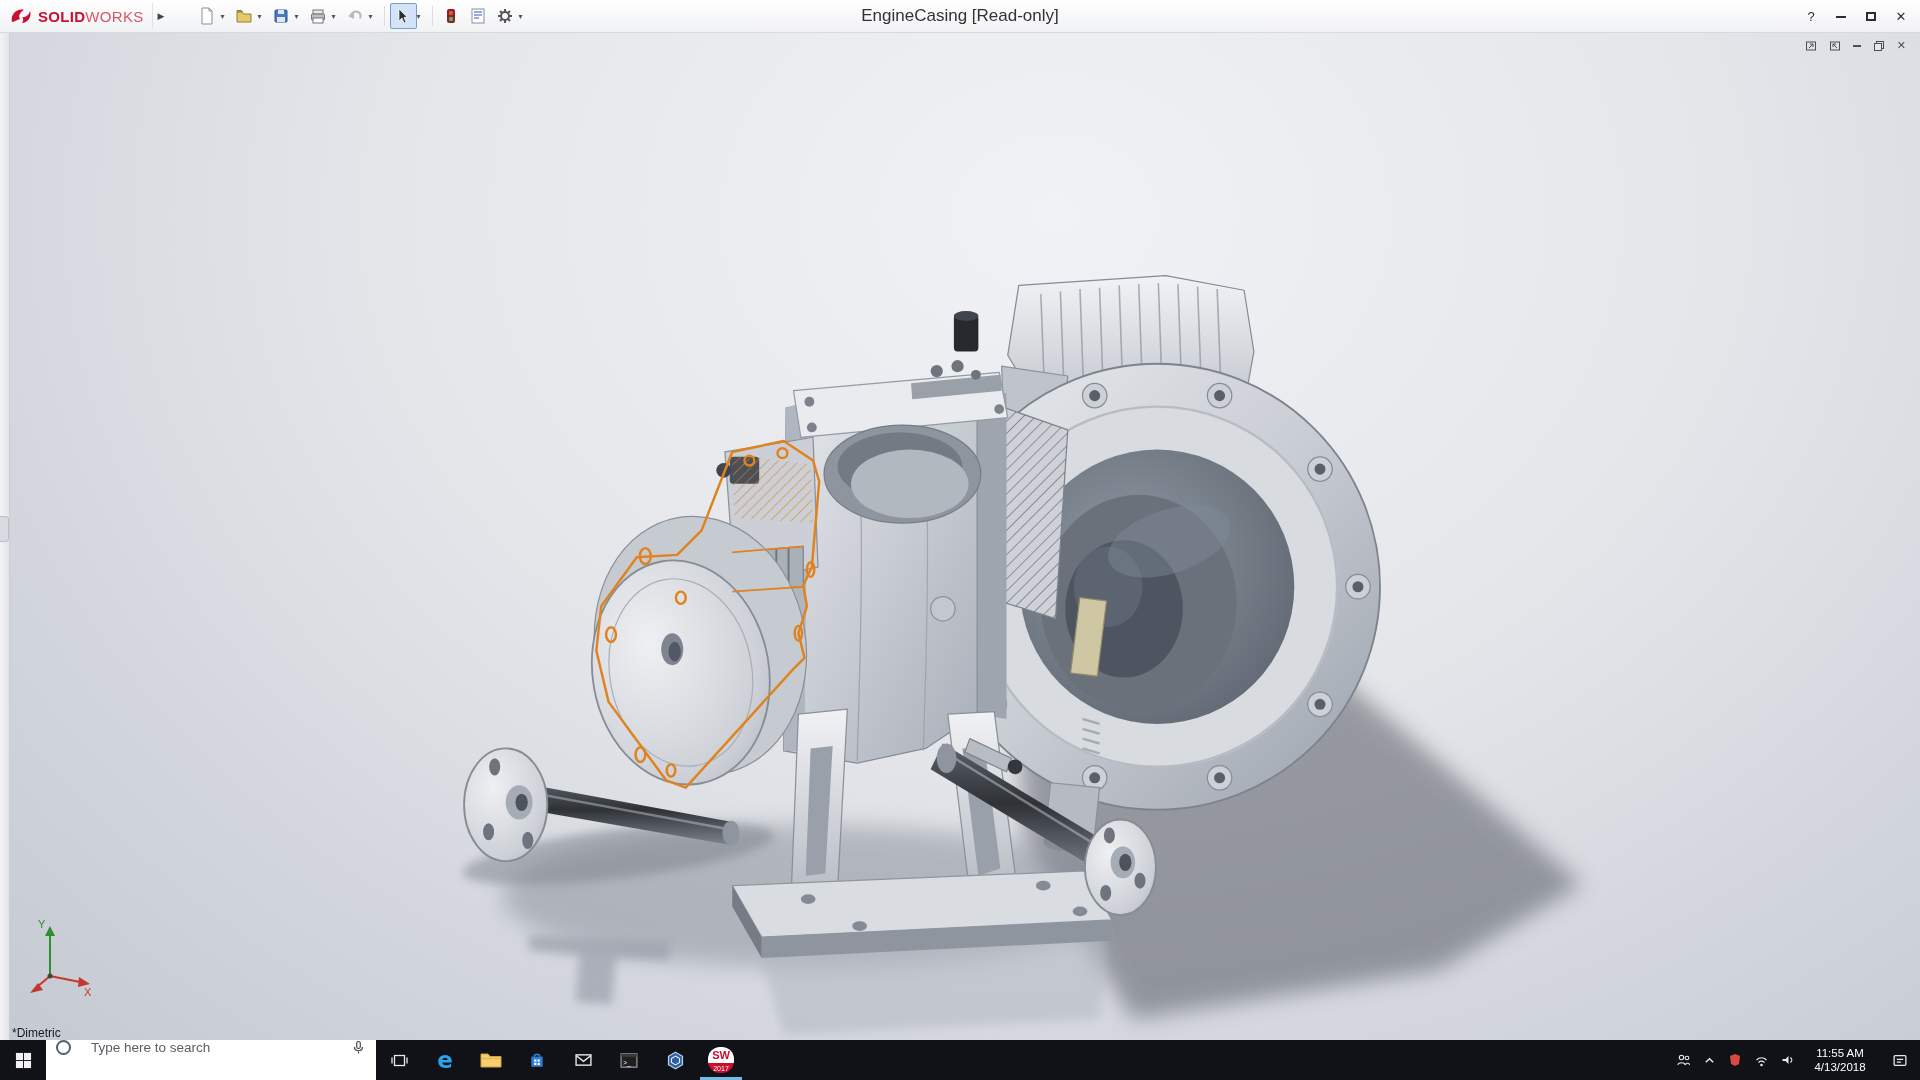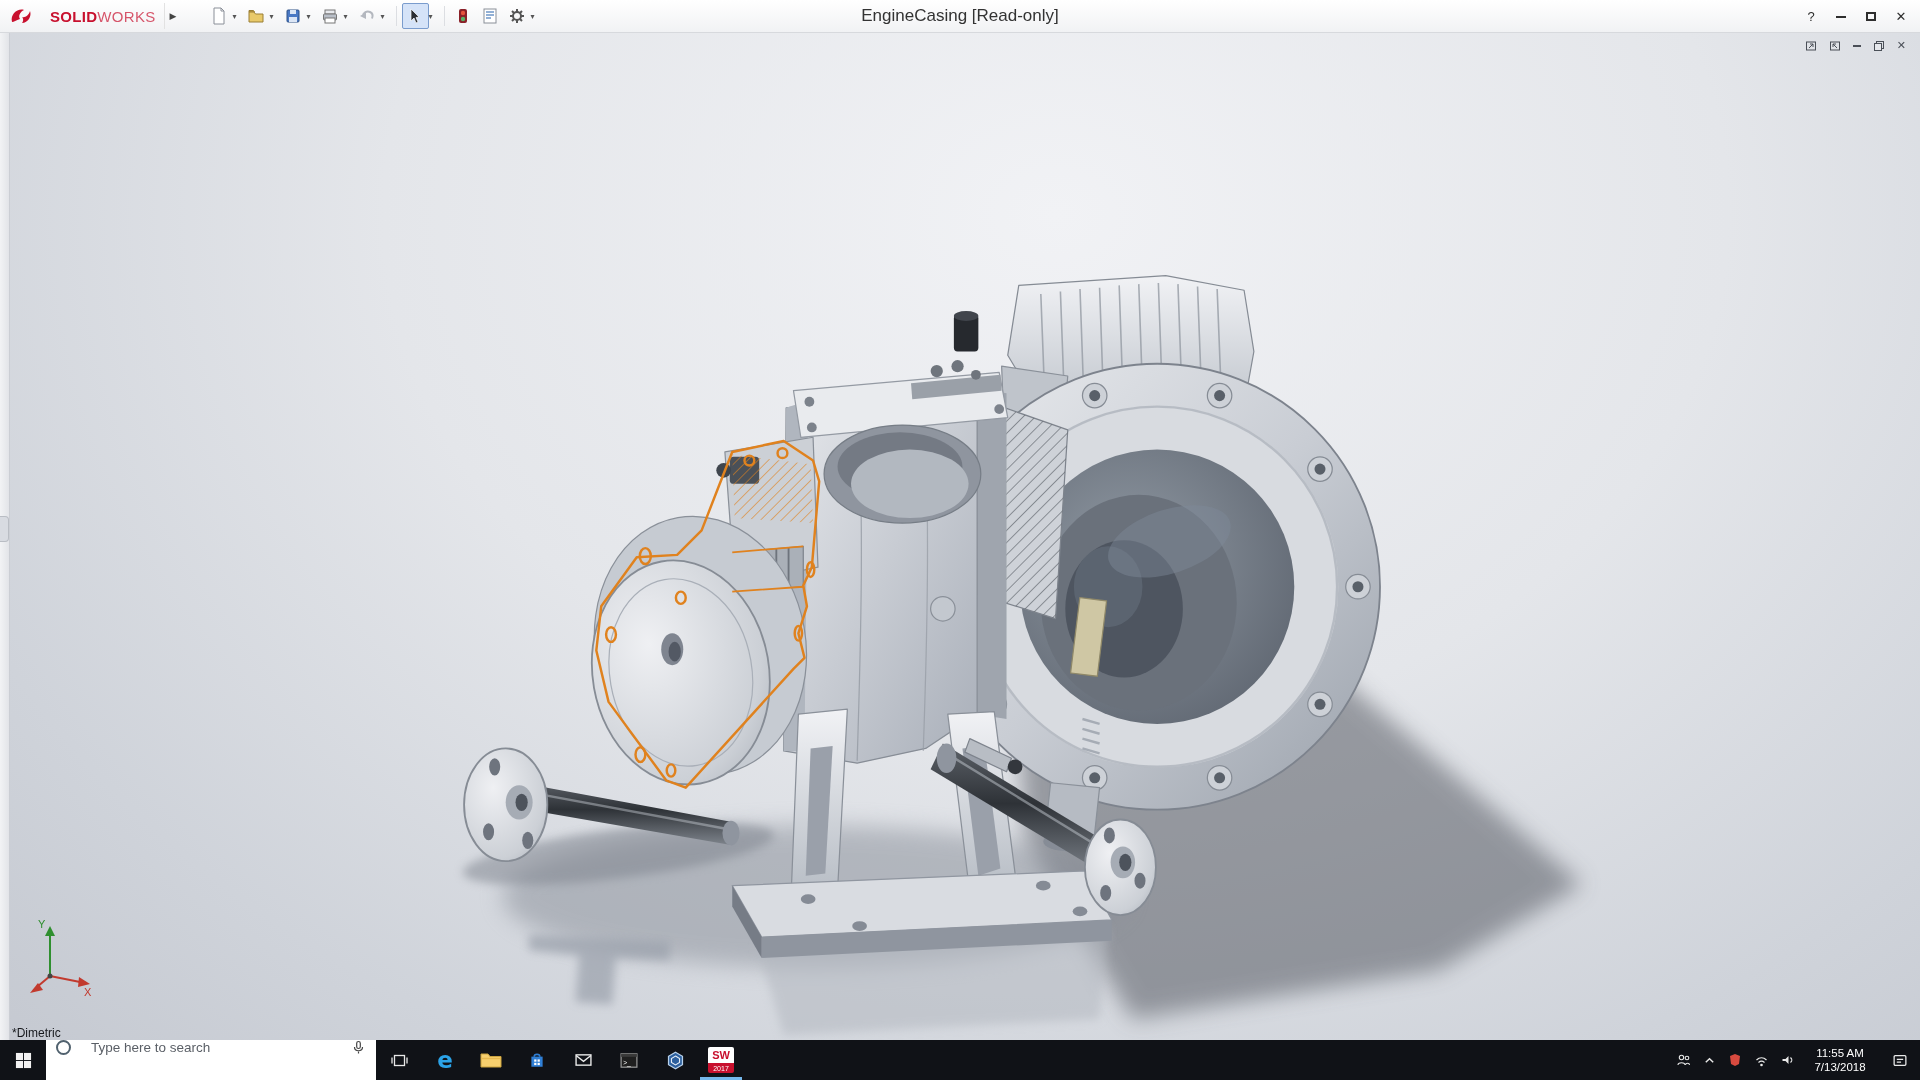--- a/index.html
+++ b/index.html
@@ -1,21 +1,21 @@
 <!DOCTYPE html>
 <html><head>
 <meta charset="utf-8">
 <style>
   *{box-sizing:border-box;margin:0;padding:0;font-family:"Liberation Sans",sans-serif;}
   html,body{width:1920px;height:1080px;overflow:hidden;background:#000;}
   button{cursor:default;}
 
   
   .menubar{position:absolute;left:0;top:0;width:100%;height:33px;background:linear-gradient(#ffffff,#f1f2f4);border-bottom:1px solid #d7d9dd;display:flex;align-items:center;z-index:9;font-size:12px;}
-  .brand{display:flex;align-items:center;gap:16px;padding:0 4px 0 8px;}
+  .brand{display:flex;align-items:center;gap:4px;padding:0 4px 0 8px;}
   .brand-text{font-size:15px;letter-spacing:.3px;color:#c8102e;}
   .brand-bold{font-weight:bold;}
   .brand-light{font-weight:normal;opacity:.7;}
   .flyout{width:18px;height:26px;display:flex;align-items:center;justify-content:center;color:#444;font-size:9px;border-left:1px solid #e2e2e2;margin-left:4px;background:none;border-top:none;border-right:none;border-bottom:none;}
   .toolbar{display:flex;align-items:center;margin-left:24px;height:100%;}
   .tool{width:27px;height:26px;display:flex;align-items:center;justify-content:center;background:none;border:1px solid transparent;padding:0;}
   .tool.active{background:#d5e3f8;border:1px solid #7a9ccd;border-radius:2px;}
   .caret{font-size:8px;color:#555;margin:0 6px 0 0;}
   .sep{width:1px;height:20px;background:#dcdee2;margin:0 5px;}
   .title{position:absolute;left:50%;top:0;height:100%;display:flex;align-items:center;transform:translateX(-50%);color:#333;font-size:17px;}
@@ -41,21 +41,21 @@
   .search{width:330px;background:#ffffff;display:flex;align-items:flex-start;gap:20px;padding:0 10px;}
   .cortana-ring{width:15px;height:15px;border:2px solid #50616e;border-radius:50%;flex:none;}
   .search-input{flex:1;border:none;outline:none;font-size:13.5px;color:#333;background:transparent;}
   .search-input::placeholder{color:#5a5f66;}
   .tray{margin-left:auto;display:flex;align-items:stretch;}
   .tray-cell{width:26px;display:flex;align-items:center;justify-content:center;background:none;border:none;padding:0;}
   .clock{width:80px;display:flex;flex-direction:column;align-items:center;justify-content:center;font-size:11.5px;line-height:14px;background:none;border:none;color:#fff;padding:0;}
   .notif{width:40px;}
   .edge-e{color:#2ba3e8;font-size:23px;font-weight:bold;font-family:"DejaVu Sans",sans-serif;line-height:1;}
   .sw-active::after{content:"";position:absolute;left:2px;right:2px;bottom:0;height:3px;background:#76b9ed;}
-  .sw-tile{width:26px;height:26px;display:flex;flex-direction:column;overflow:hidden;border-radius:2px;}
+  .sw-tile{width:26px;height:26px;display:flex;flex-direction:column;overflow:hidden;border-radius:12px;}
   .sw-top{flex:1;background:#fff;color:#c8102e;font-weight:bold;font-size:11px;display:flex;align-items:center;justify-content:center;line-height:1;}
   .sw-bottom{height:10px;background:#c8102e;color:#fff;font-size:7px;display:flex;align-items:center;justify-content:center;line-height:1;}
 </style>
 </head>
 <body>
 
 <div class="menubar">
   <div class="brand">
     <svg width="26" height="20" viewBox="0 0 26 20">
       <path d="M4,16 C2,8 10,2 16,4 C12,6 10,10 12,13 C8,14 6,16 4,16Z" fill="#c8102e"></path>
@@ -508,21 +508,21 @@
       </svg>
     </button>
     <button class="tray-cell">
       <svg width="15" height="14" viewBox="0 0 14 14">
         <polygon points="2,6 5,6 8,3 8,11 5,8 2,8" fill="#e8e8e8"></polygon>
         <path d="M10,4.5 C12,6.5 12,7.5 10,9.5" fill="none" stroke="#e8e8e8" stroke-width="1.2"></path>
       </svg>
     </button>
     <button class="clock">
       <span>11:55 AM</span>
-      <span>7/13/2018</span>
+      <span>4/13/2018</span>
     </button>
     <button class="tray-cell notif">
       <svg width="16" height="15" viewBox="0 0 15 14">
         <rect x="2" y="2.5" width="11" height="9" rx="1" fill="none" stroke="#e8e8e8" stroke-width="1.2"></rect>
         <path d="M4.5,6 H10.5 M4.5,8.5 H8.5" stroke="#e8e8e8" stroke-width="1.1"></path>
       </svg>
     </button>
   </div>
 </div>
 

